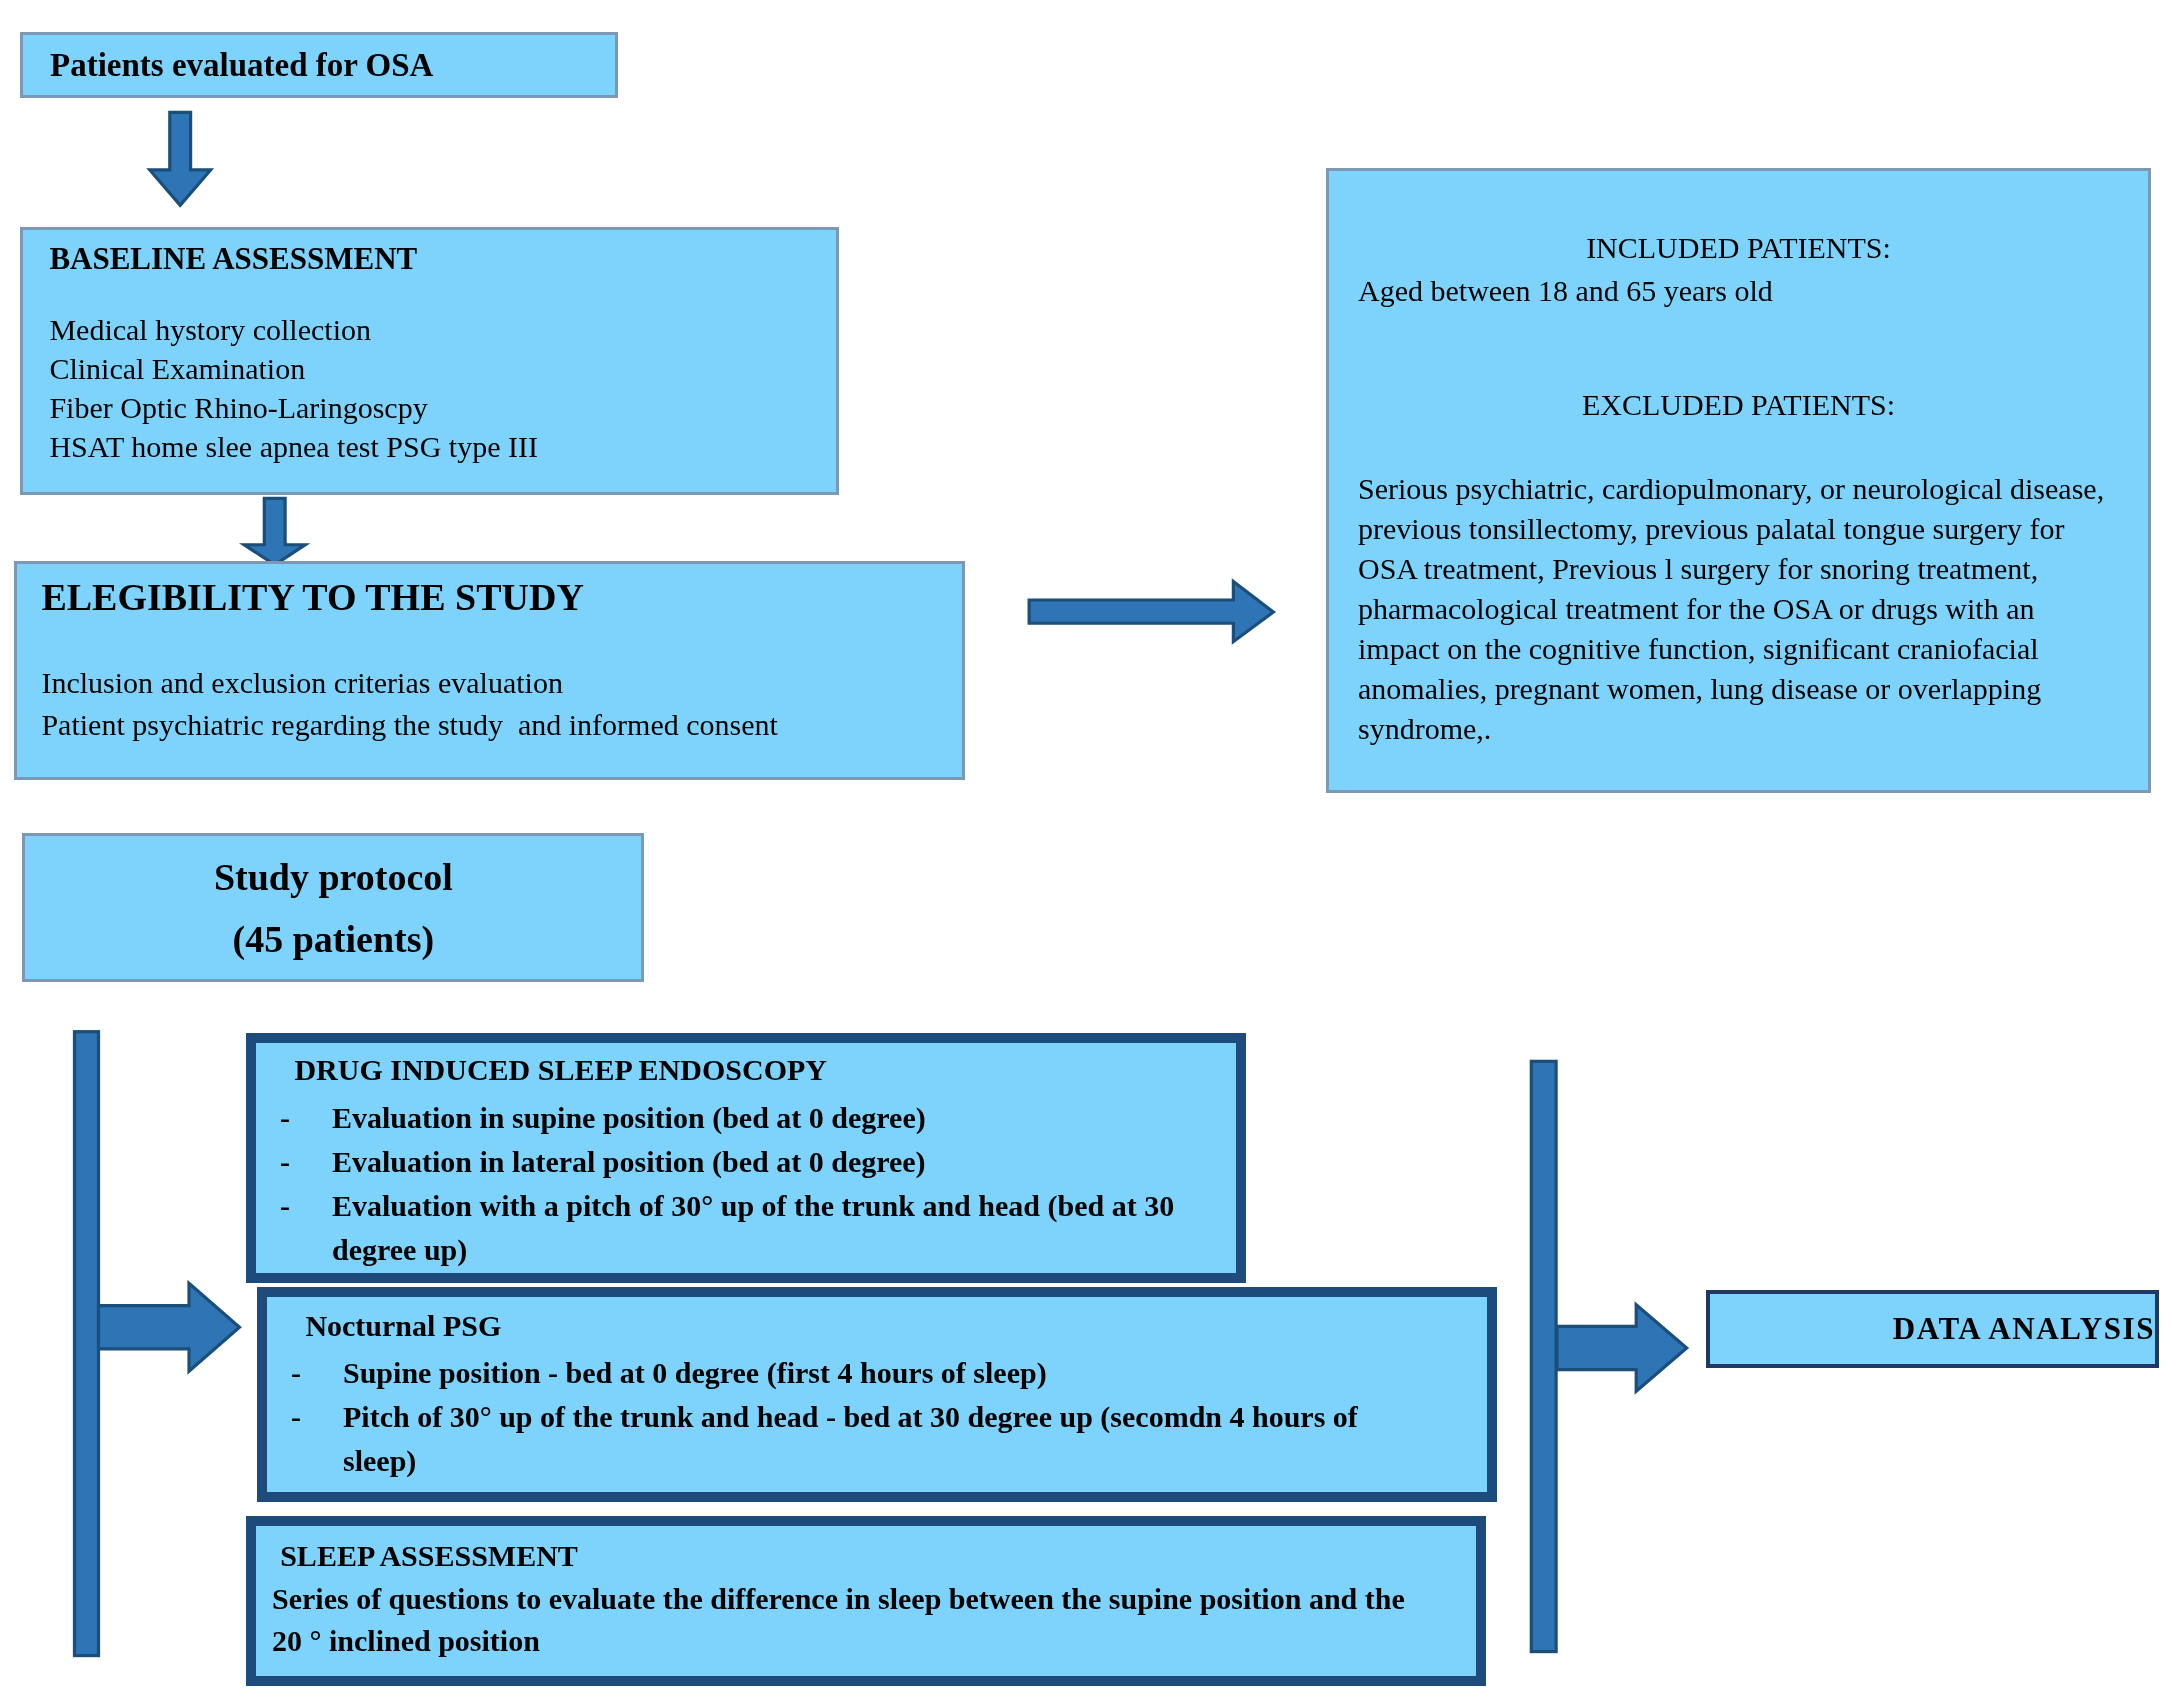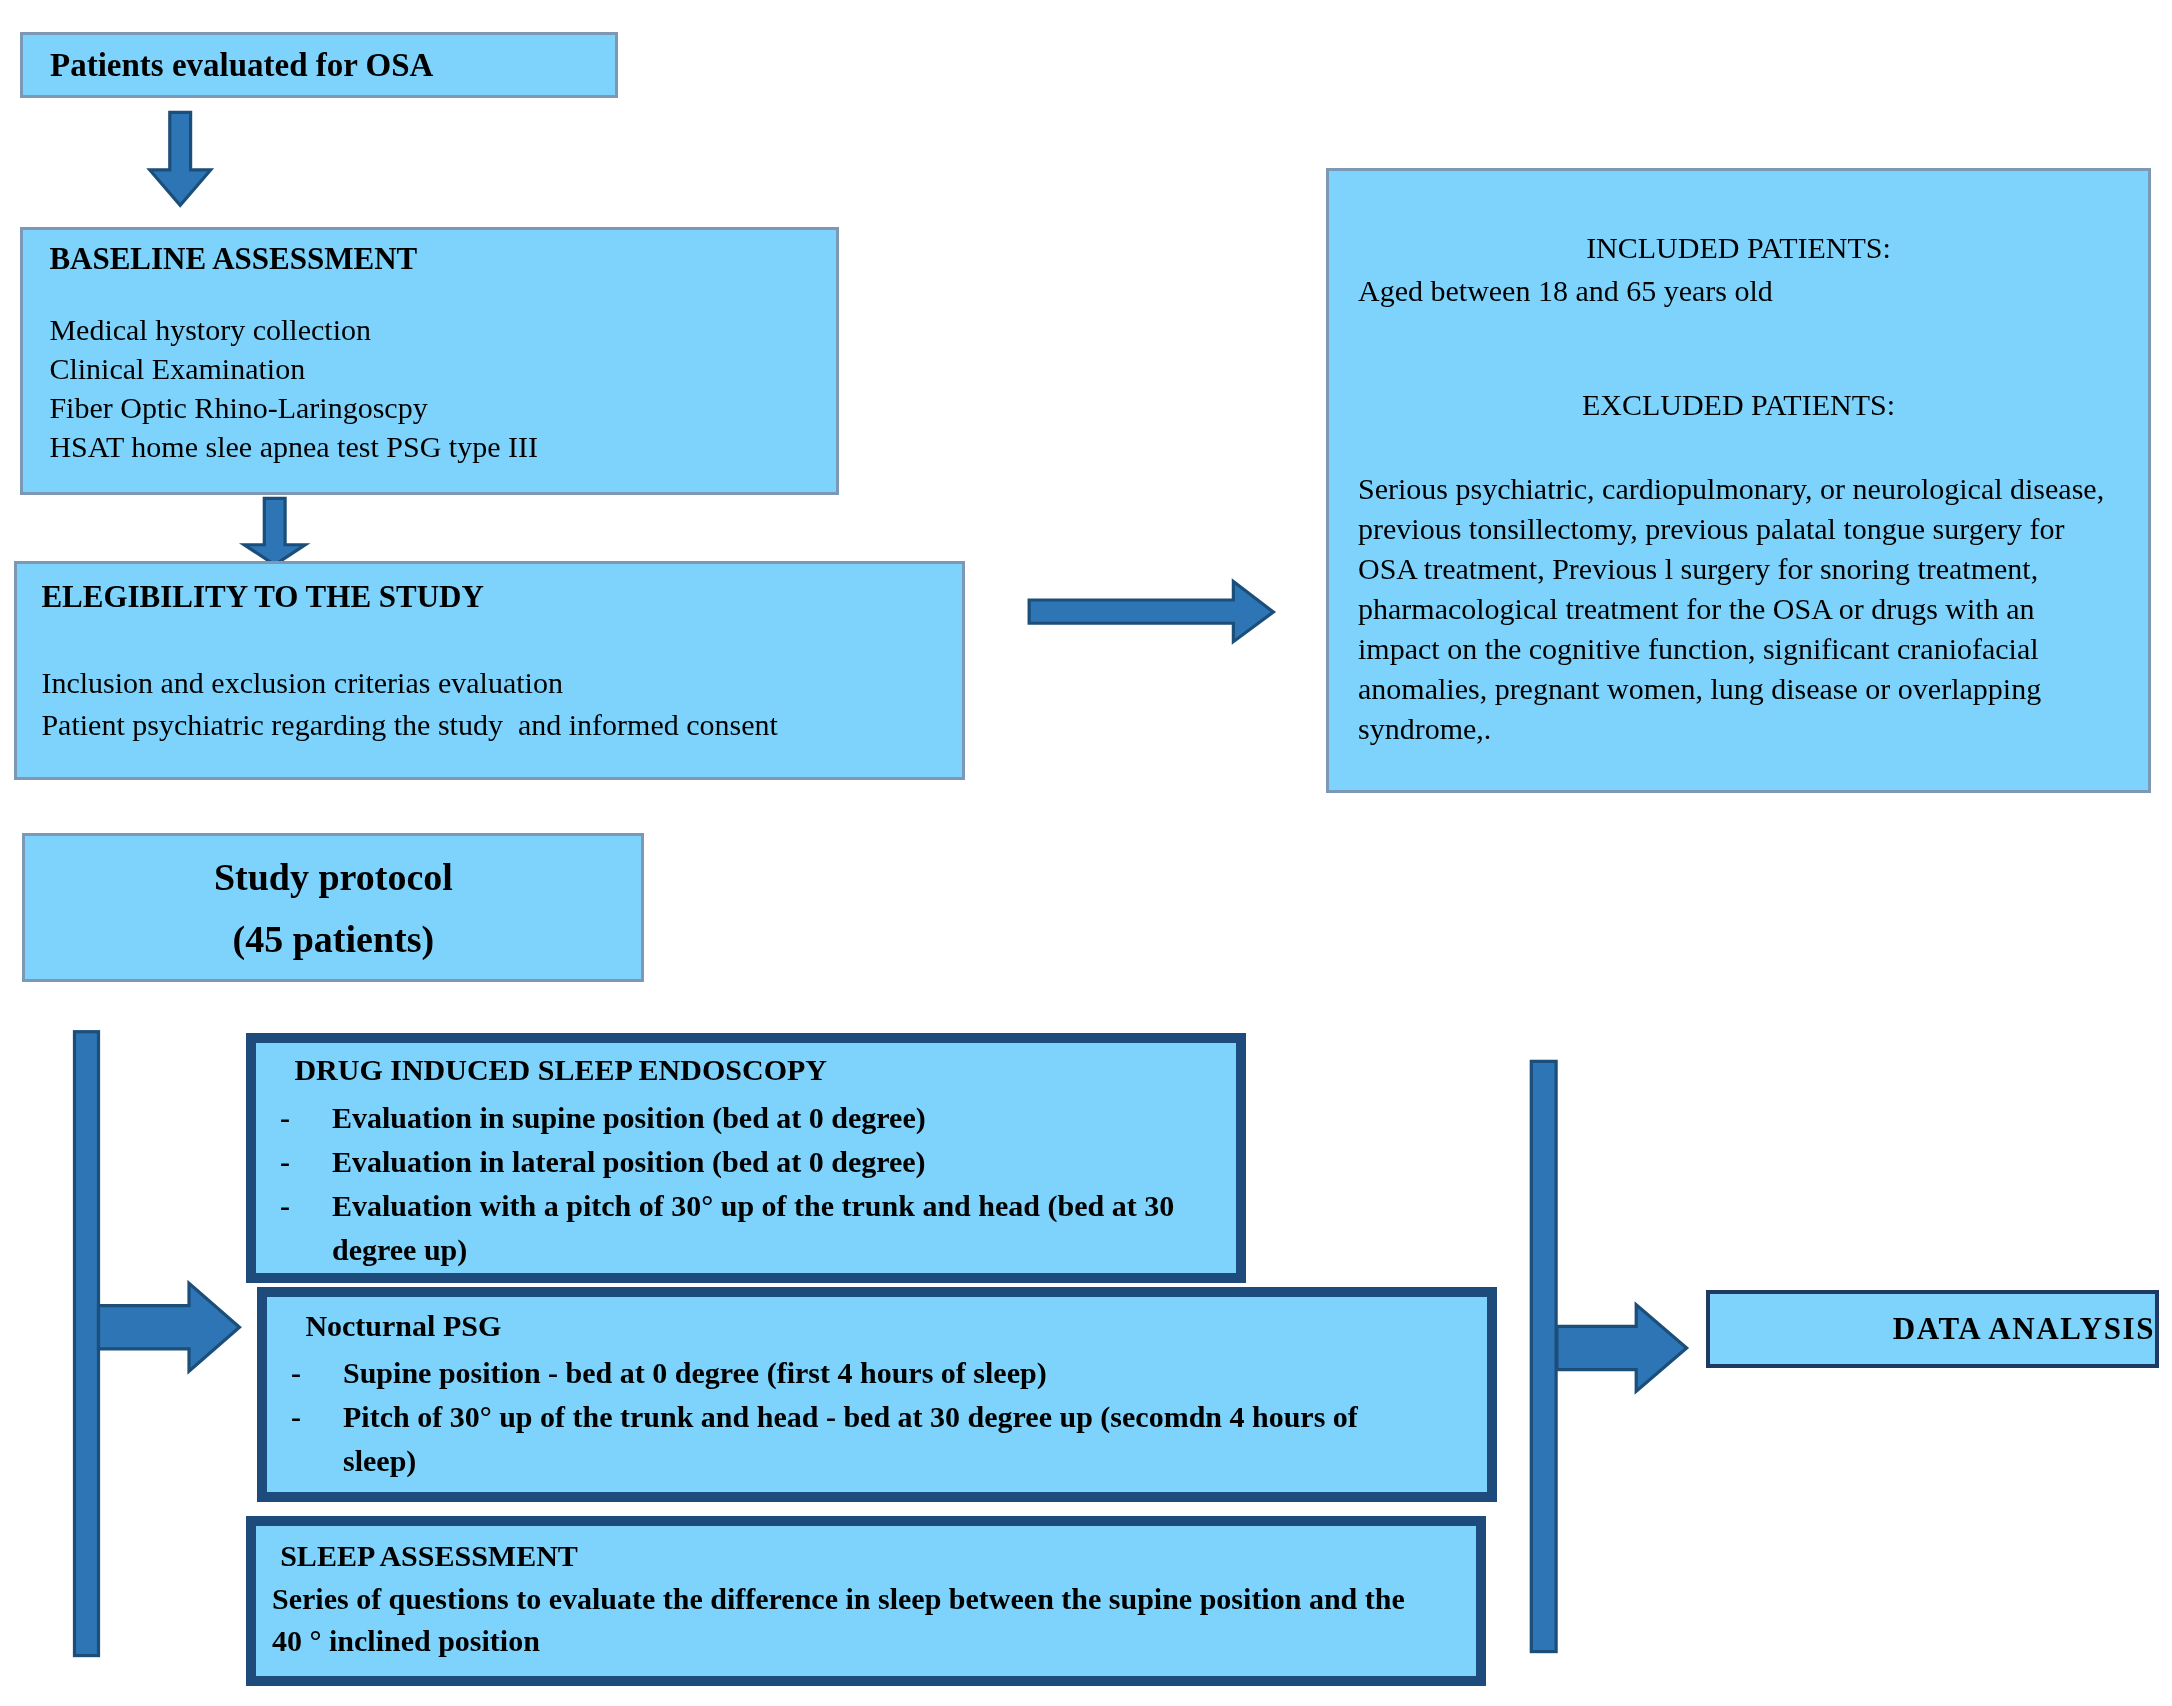--- a/index.html
+++ b/index.html
@@ -14,21 +14,21 @@
   .thick{border:10.4px solid #1d4c7c;}
   
   #box-patients{left:20px;top:32px;width:598px;height:66px;display:flex;align-items:center;
     padding-left:27px;font-size:33px;font-weight:bold;}
   
   #box-baseline{left:20px;top:227px;width:819px;height:268px;padding:9.6px 16px 0 26.4px;font-size:30px;}
   #box-baseline .heading{font-size:31px;font-weight:bold;line-height:38px;margin-bottom:32px;}
   #box-baseline .line{line-height:39px;}
   
   #box-elegibility{left:14.4px;top:561px;width:951px;height:219px;padding:14.4px 16px 0 24px;font-size:30px;}
-  #box-elegibility .heading{font-size:31px;font-weight:bold;line-height:38px;margin-bottom:46px;}
+  #box-elegibility .heading{font-size:38px;font-weight:bold;line-height:38px;margin-bottom:46px;}
   #box-elegibility .line{line-height:42px;white-space:pre-wrap;}
   
   #box-criteria{left:1326px;top:168px;width:825px;height:625px;padding:58px 29px 0 29px;font-size:30px;}
   #box-criteria .center-heading{text-align:center;line-height:38px;margin-bottom:3.2px;}
   #box-criteria .line{line-height:42px;}
   #box-criteria .spacer1{height:74px;}
   #box-criteria .spacer2{height:42px;}
   #box-criteria .para{line-height:40px;text-align:left;}
   
   #box-protocol{left:22.4px;top:833px;width:622px;height:149px;display:flex;flex-direction:column;
@@ -120,21 +120,21 @@
       <span class="text">Supine position - bed at 0 degree (first 4 hours of sleep)</span>
     </div>
     <div class="bullet-row">
       <span class="dash">-</span>
       <span class="text">Pitch of 30° up of the trunk and head - bed at 30 degree up (secomdn 4 hours of sleep)</span>
     </div>
   </div>
 
   <div class="box thick" id="box-sleep">
     <div class="heading">SLEEP ASSESSMENT</div>
-    <div class="para">Series of questions to evaluate the difference in sleep between the supine position and the 40 ° inclined position</div>
+    <div class="para">Series of questions to evaluate the difference in sleep between the supine position and the 20 ° inclined position</div>
   </div>
 
   <div class="box" id="box-data">
     <span>DATA ANALYSIS</span>
   </div>
 
 </div>
 
 
 </body></html>

